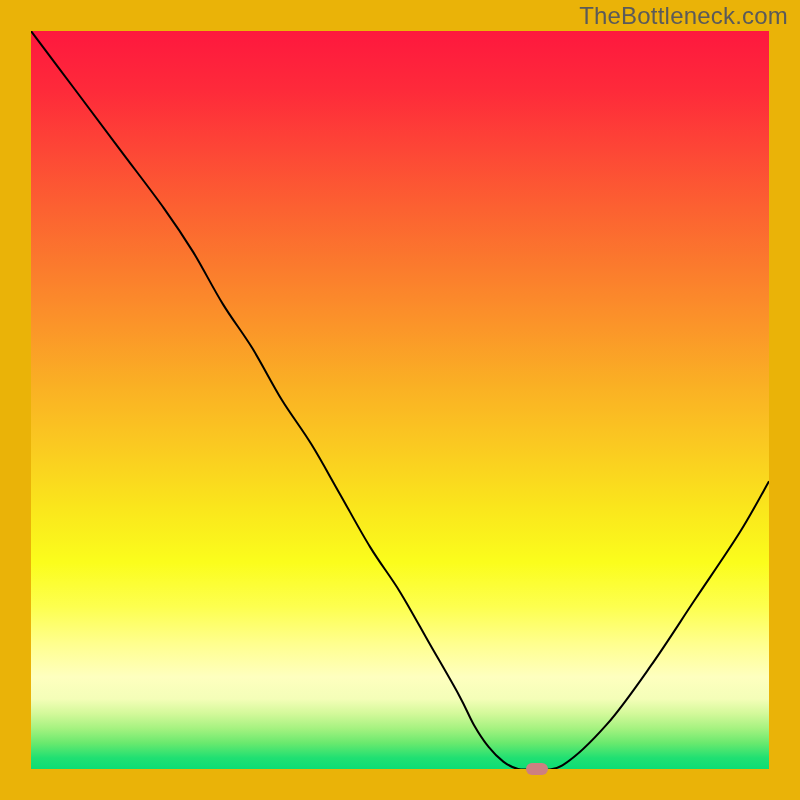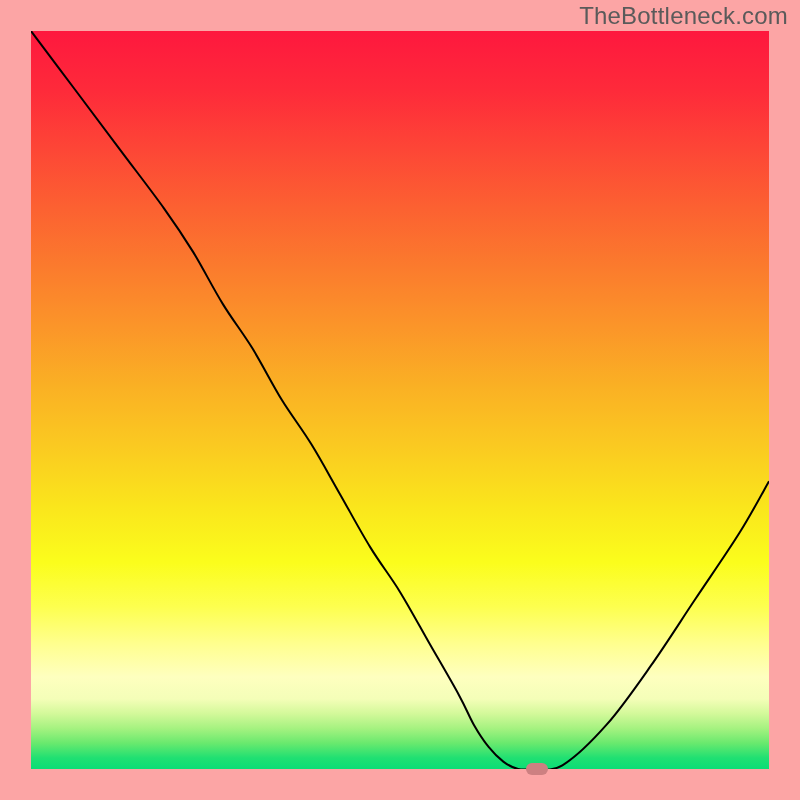--- a/index.html
+++ b/index.html
@@ -10,21 +10,21 @@
     background: #000;
     overflow: hidden;
     font-family: Arial, Helvetica, sans-serif;
   }
   .frame {
     position: absolute;
     top: 0;
     left: 0;
     width: 800px;
     height: 800px;
-    background: #fca5a5;
+    background: #eab308;
   }
   .watermark {
     position: absolute;
     top: 2px;
     right: 12px;
     color: #5a5a5a;
     font-size: 24px;
     font-weight: 500;
     letter-spacing: 0.2px;
   }

